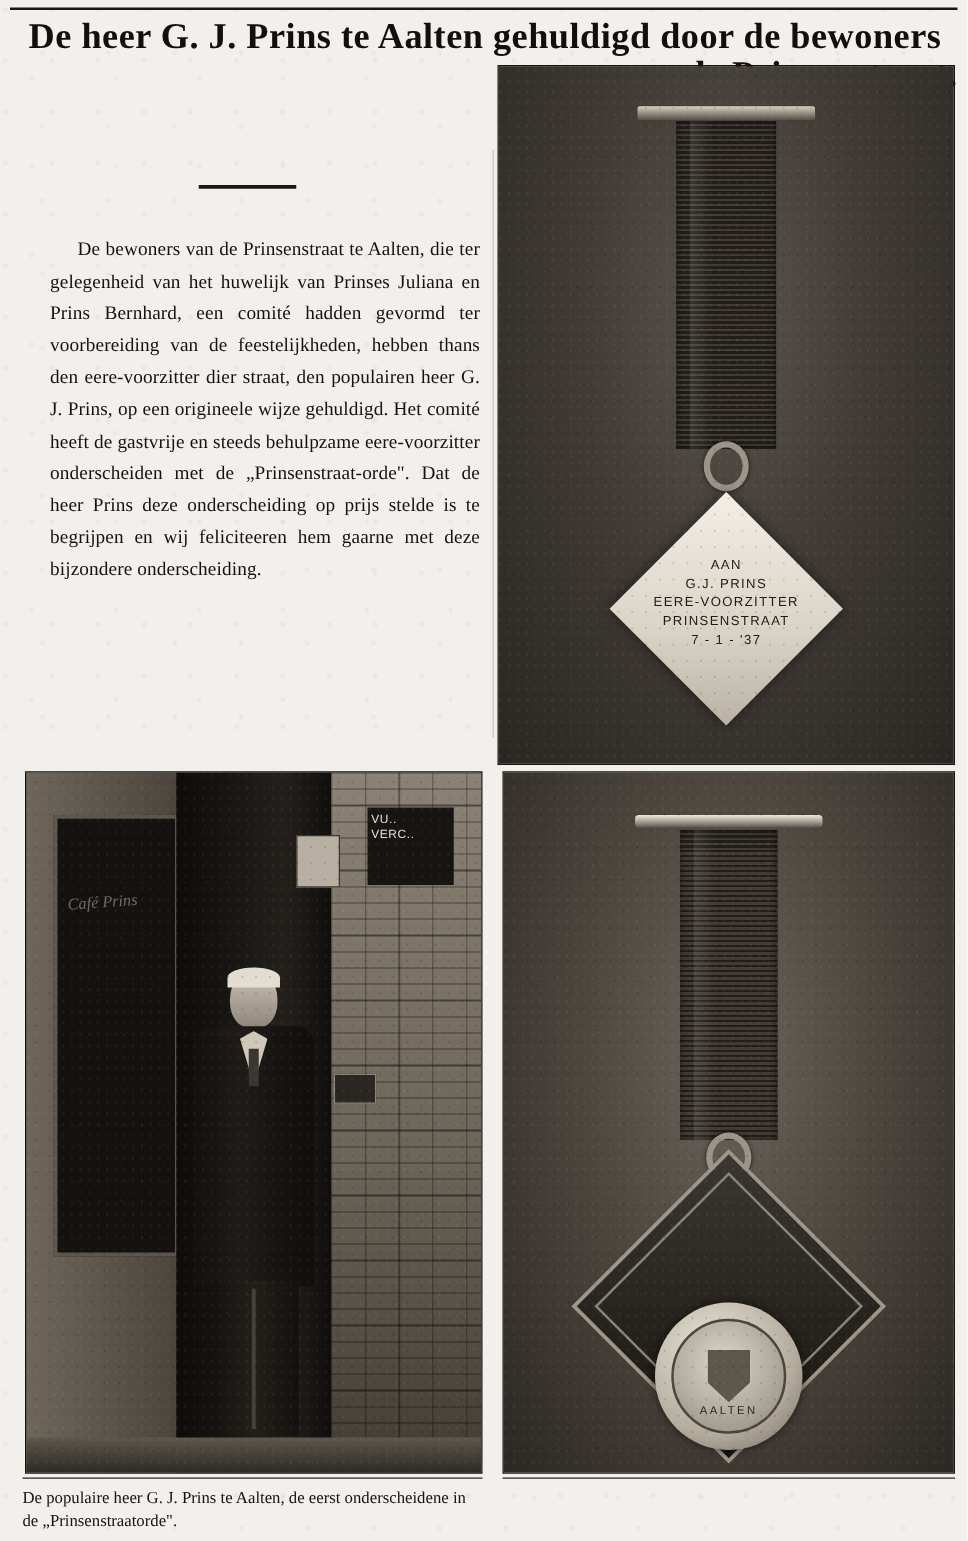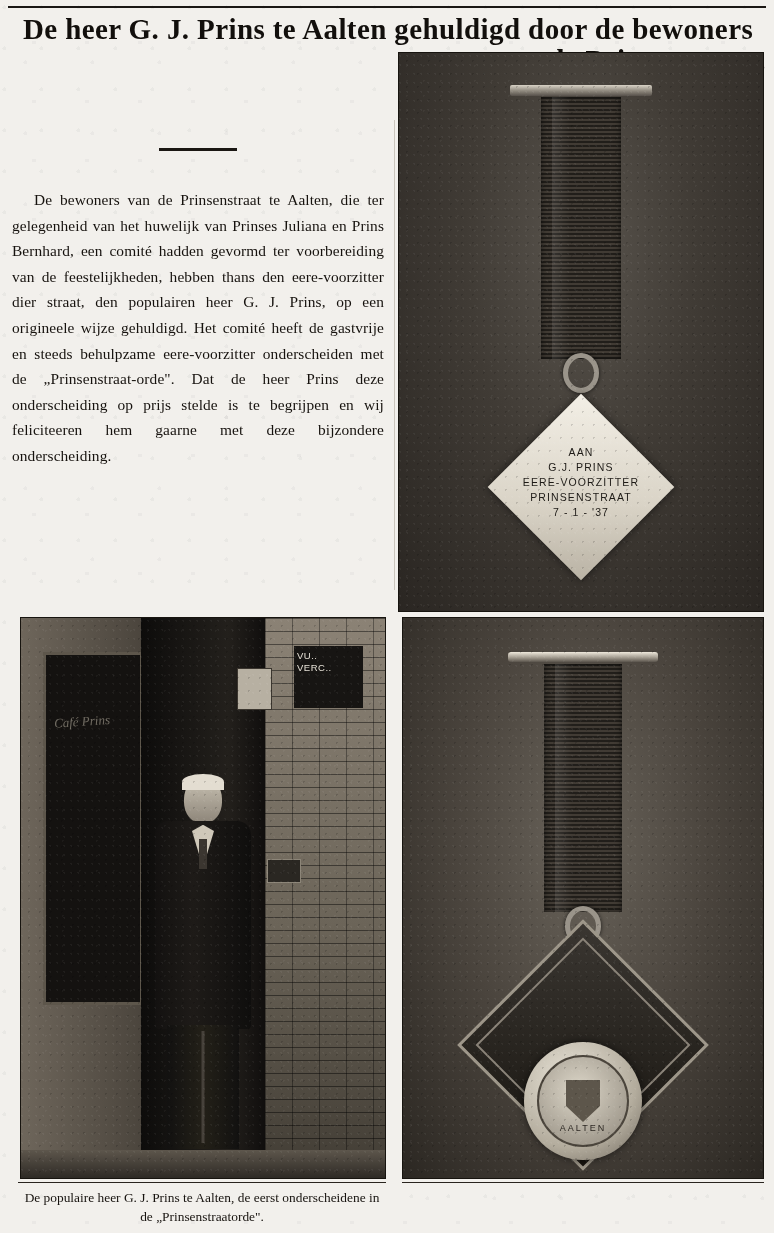--- a/index.html
+++ b/index.html
@@ -64,20 +64,21 @@
     margin: 28px auto 36px auto;
   }
   .body-text {
     font-family: "Liberation Serif", serif;
     font-size: 15.4px;
     line-height: 25.6px;
     text-align: justify;
     text-justify: inter-word;
     color: #16120e;
     letter-spacing: 0.1px;
+    margin-left: 28px;
   }
   .body-text .indent { display: inline-block; width: 22px; }
 
   
   .photo {
     position: absolute;
     border: 1px solid #17140f;
     overflow: hidden;
     background: #3a3631;
   }
@@ -421,21 +422,20 @@
     border-radius: 3px;
   }
 
   
   .caption {
     position: absolute;
     font-family: "Liberation Serif", serif;
     font-size: 13.4px;
     line-height: 19px;
     color: #17130f;
-    text-align: center;
   }
   #caption-man { left: 18px; top: 1188px; width: 368px; }
   #caption-medal { left: 402px; top: 1188px; width: 362px; }
   .cap-sep-left {
     position: absolute;
     left: 18px;
     top: 1182px;
     width: 368px;
     height: 1px;
     background: #2a251f;

